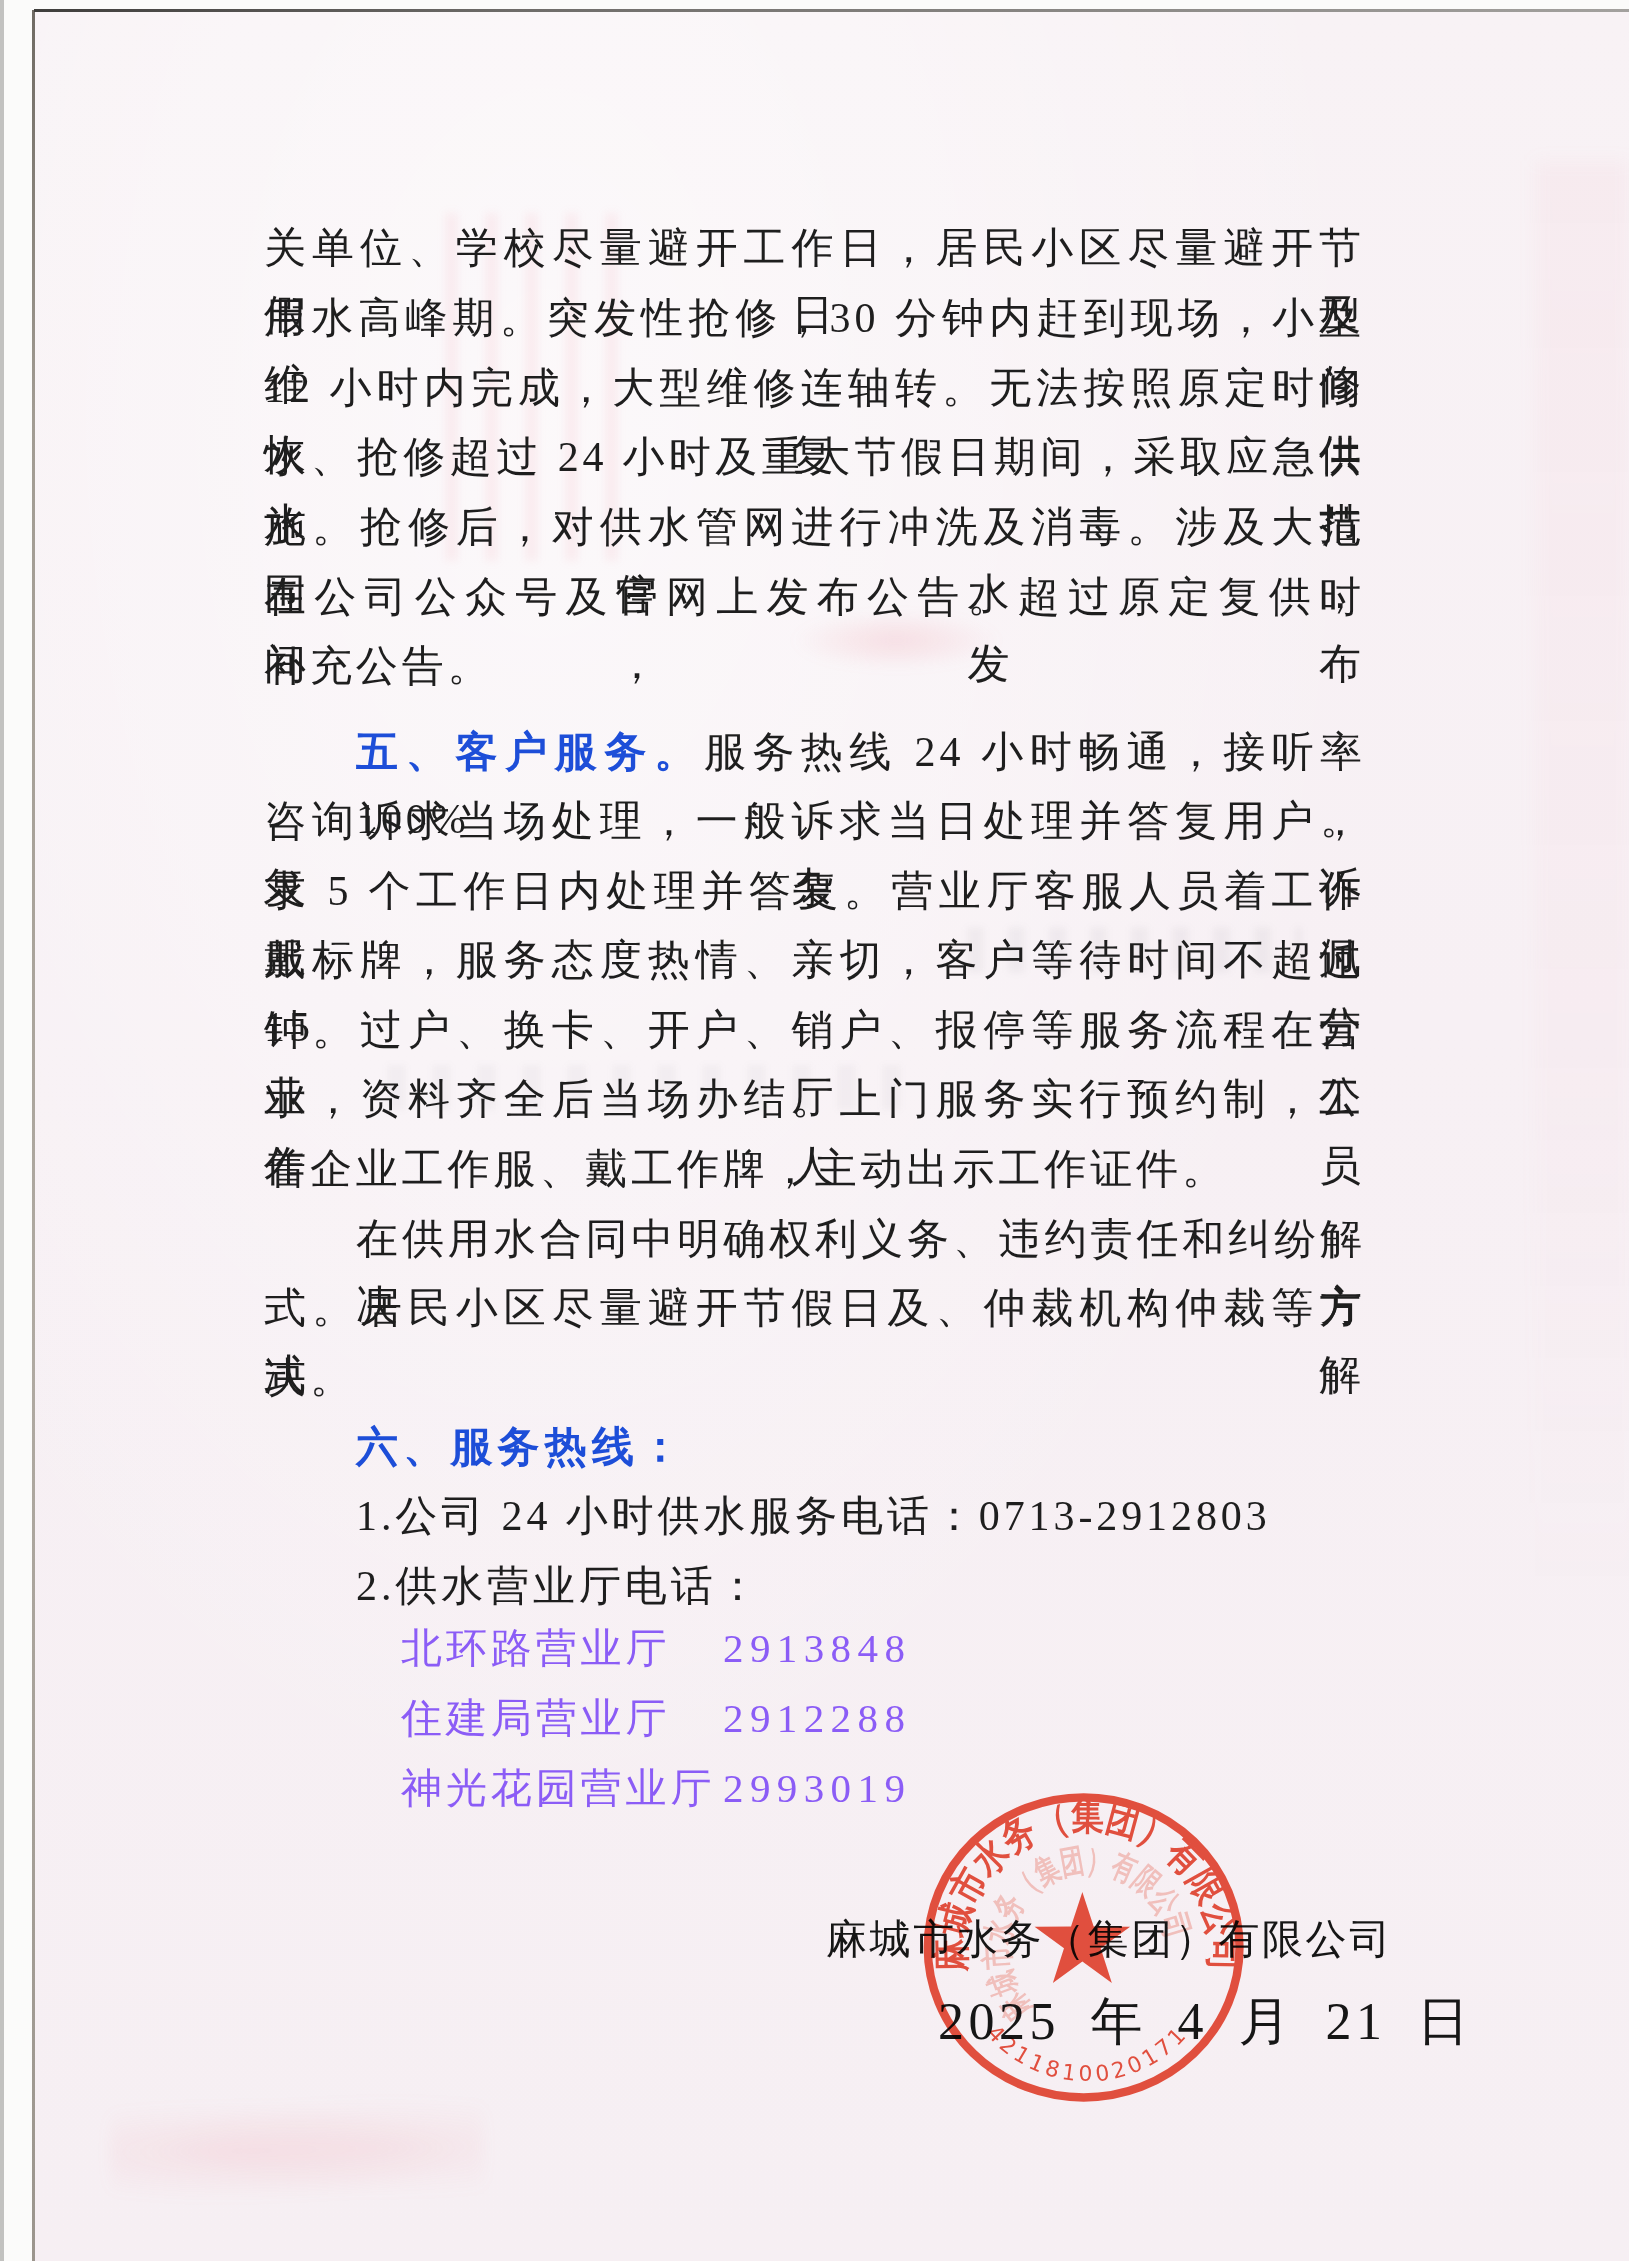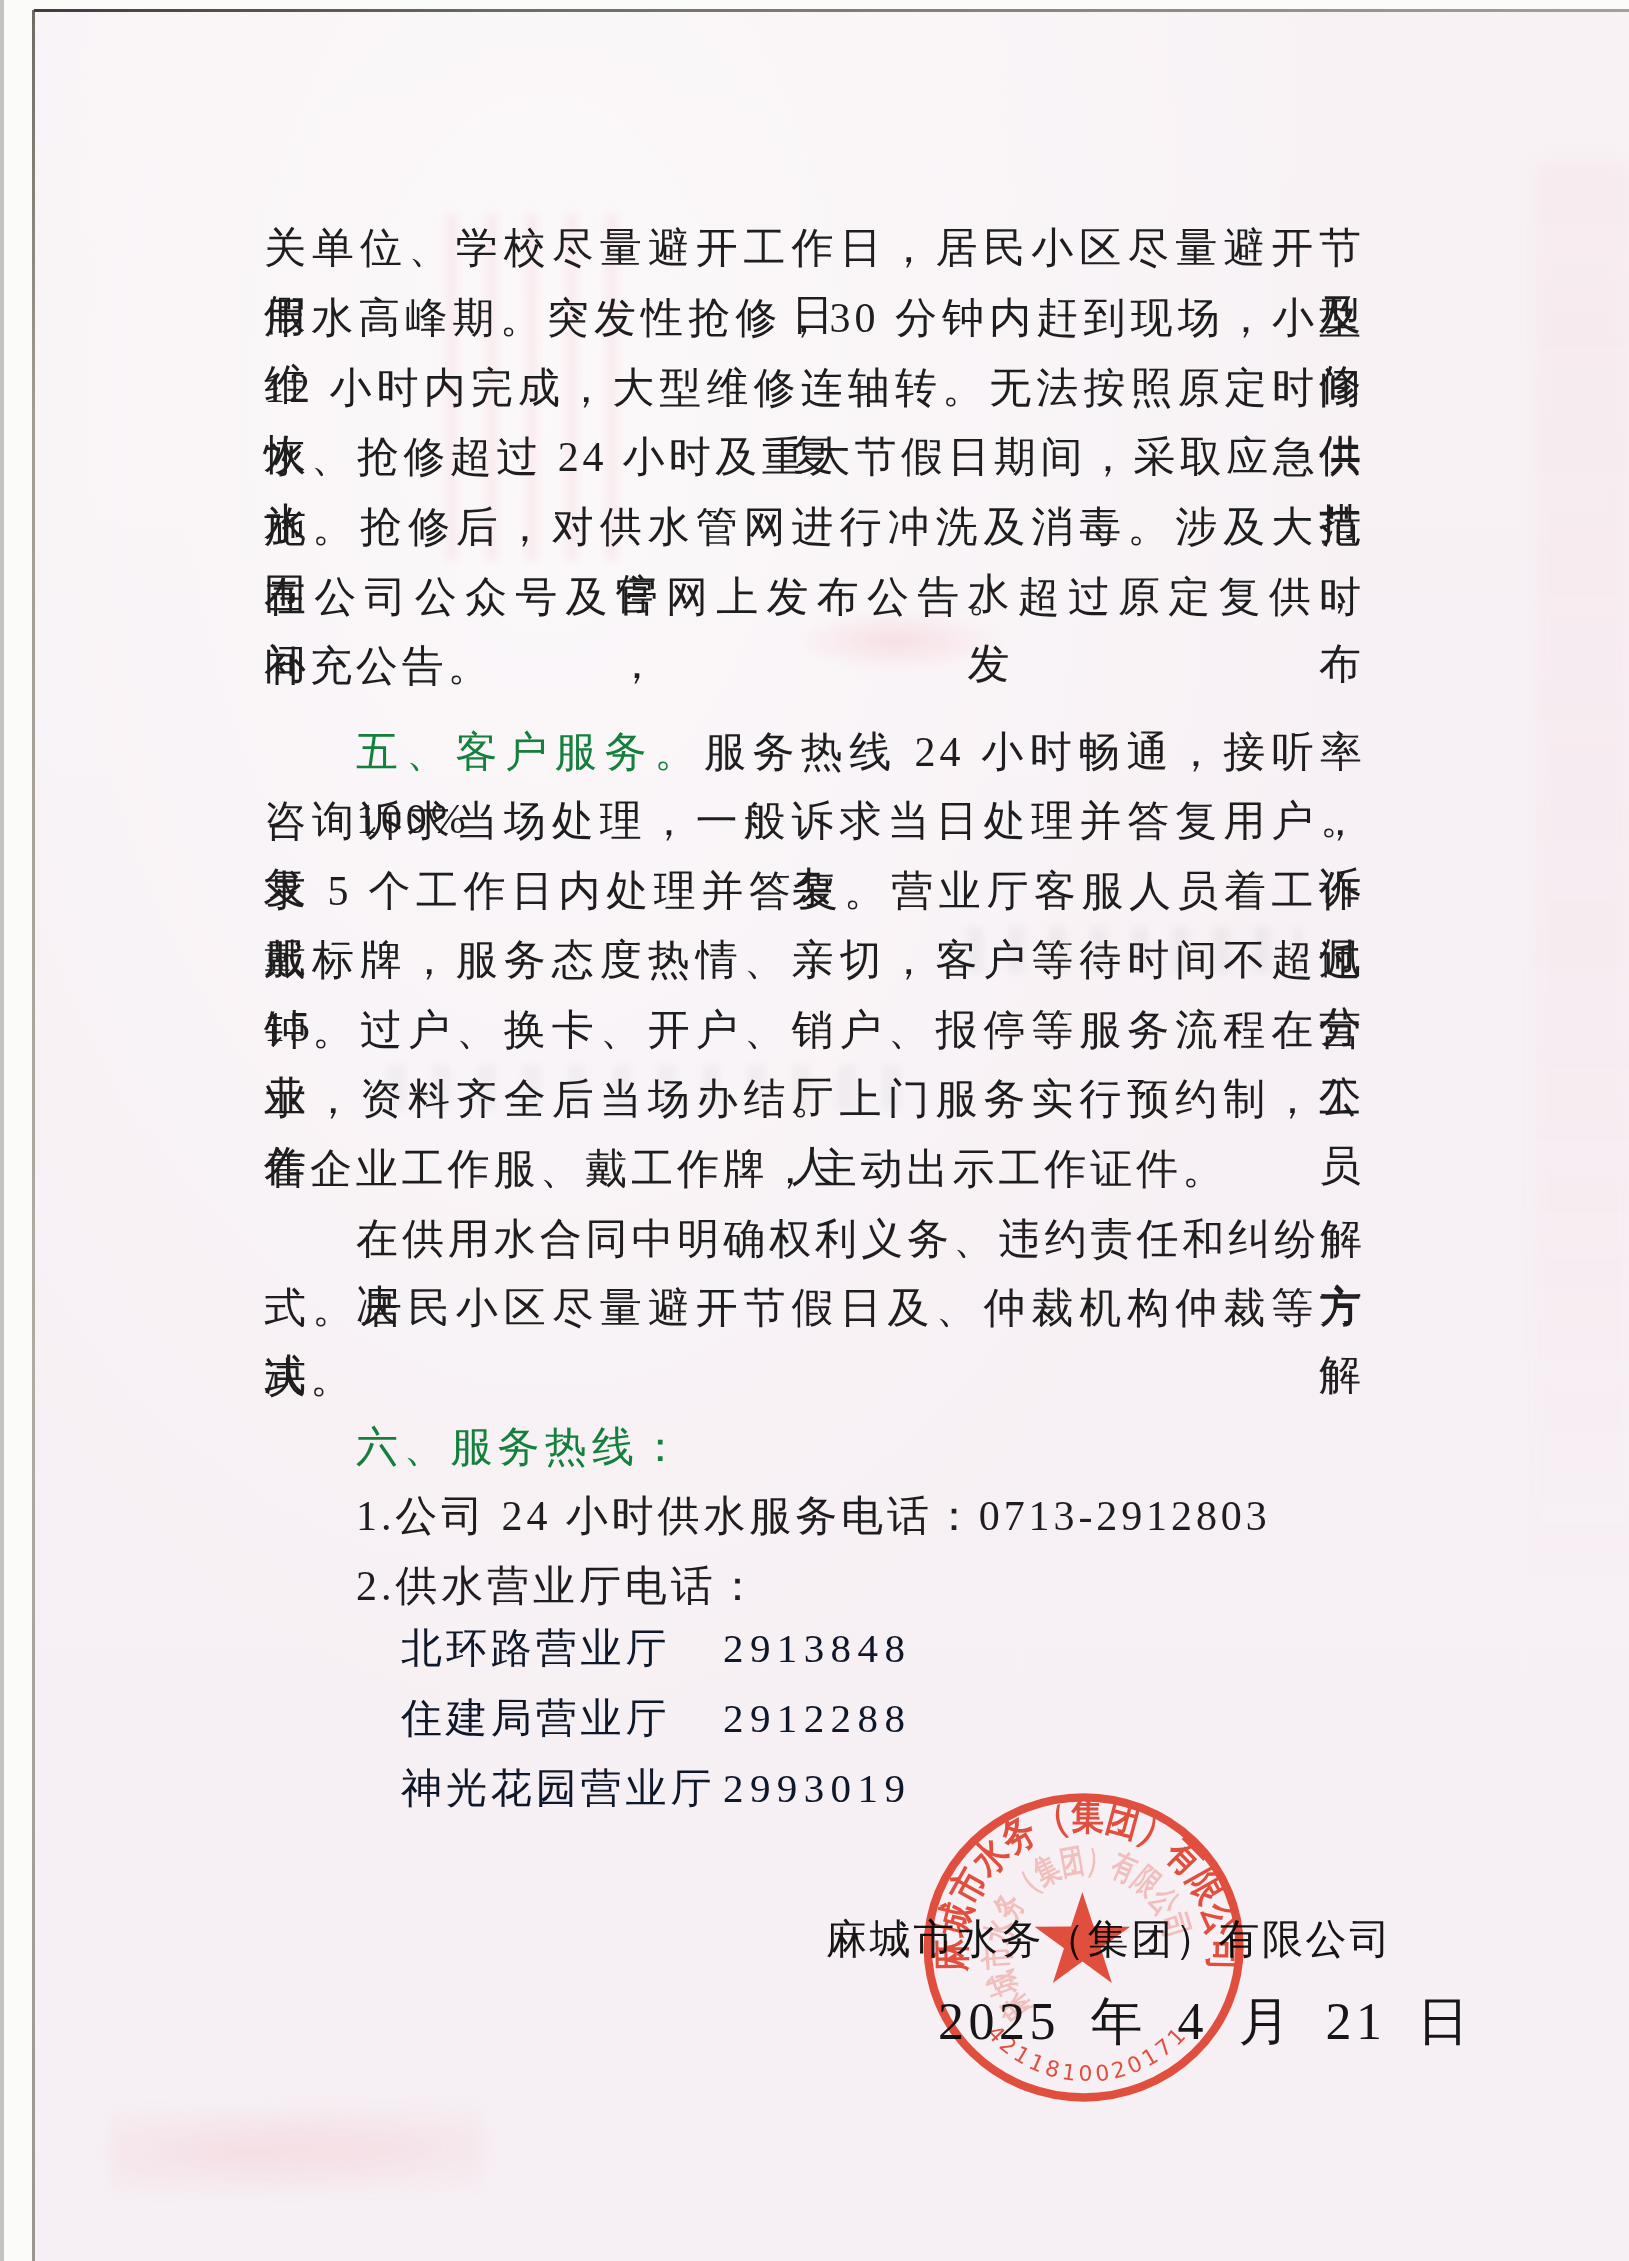--- a/index.html
+++ b/index.html
@@ -36,23 +36,23 @@
   .g6{left:387px;top:1065px;width:529px;height:45px;filter:blur(3.2px);
       background:repeating-linear-gradient(90deg,rgba(90,90,100,.04) 0 19.3px,rgba(90,90,100,0) 19.3px 45px);}
   
   .line{
     position:absolute;left:264px;width:1101px;
     font-size:42px;line-height:67px;letter-spacing:3.9px;color:#1e1e1e;
     white-space:nowrap;z-index:2;
   }
   .just{white-space:normal;text-align:justify;text-align-last:justify;text-justify:inter-character;}
   .ind{left:356px;width:1010px;}
-  .hd{font-family:"Liberation Sans","DejaVu Sans",sans-serif;font-weight:400;color:#15803d;letter-spacing:5.2px;}
+  .hd{font-family:"Liberation Sans","DejaVu Sans",sans-serif;font-weight:700;color:#1d4ed8;letter-spacing:5.2px;}
   .hall-row{position:absolute;left:401px;width:967px;font-size:41px;line-height:52px;
-    letter-spacing:3.9px;color:#0f172a;z-index:2;}
+    letter-spacing:3.9px;color:#8b5cf6;z-index:2;}
   .hall-name{display:inline-block;width:322px;}
   .hall-phone{display:inline-block;letter-spacing:6.4px;}
   .sig{position:absolute;z-index:2;color:#161616;white-space:nowrap;}
   .sig-company{left:826px;top:1912px;font-size:41px;letter-spacing:2.6px;}
   .sig-date{left:938px;top:1987px;font-size:52px;letter-spacing:4.5px;word-spacing:13px;}
   
   .stamp{position:absolute;left:920px;top:1789px;width:335px;height:322px;z-index:3;
     mix-blend-mode:multiply;opacity:.92;}
 </style>
 </head>

